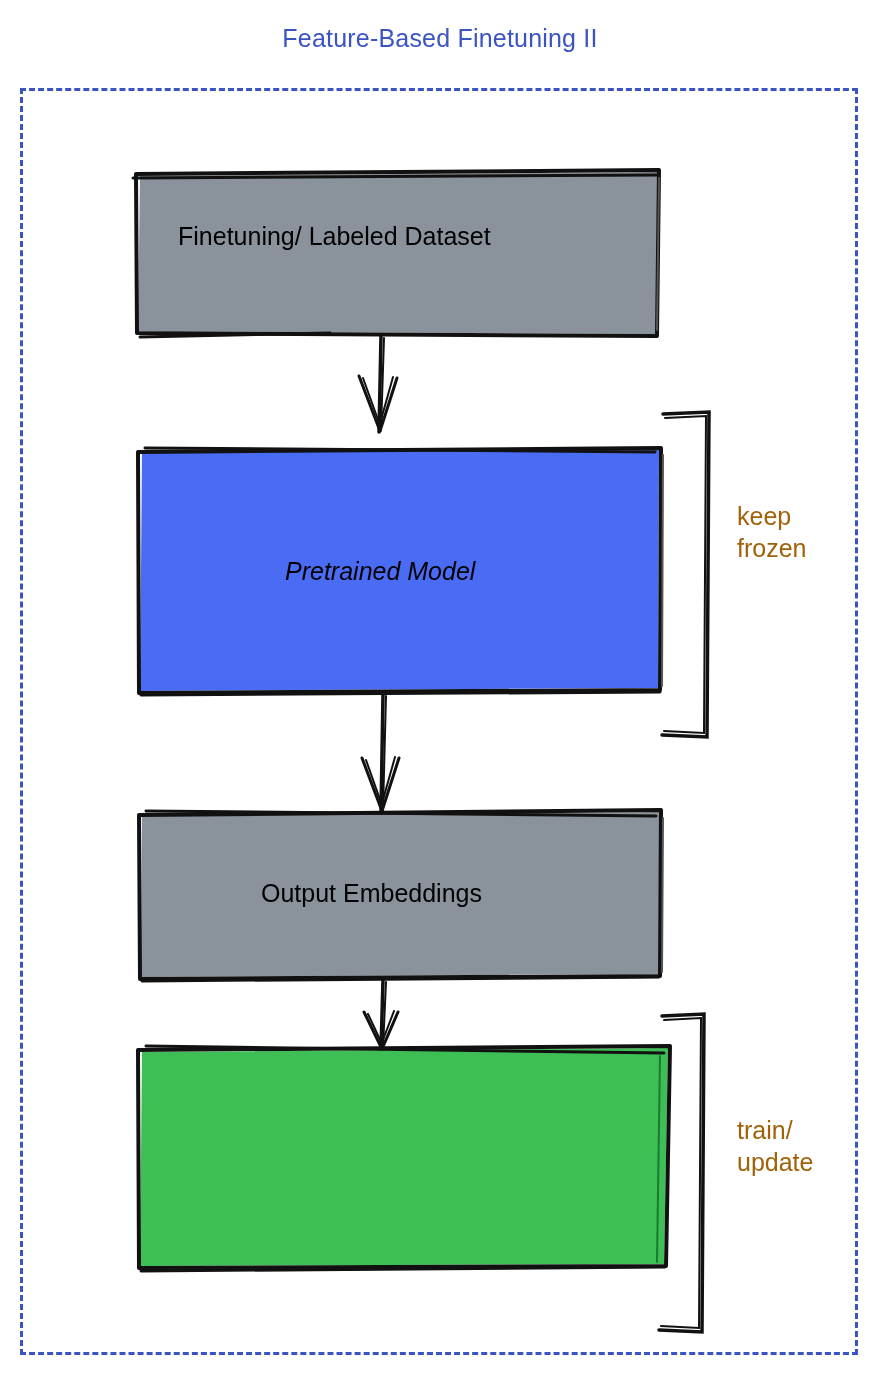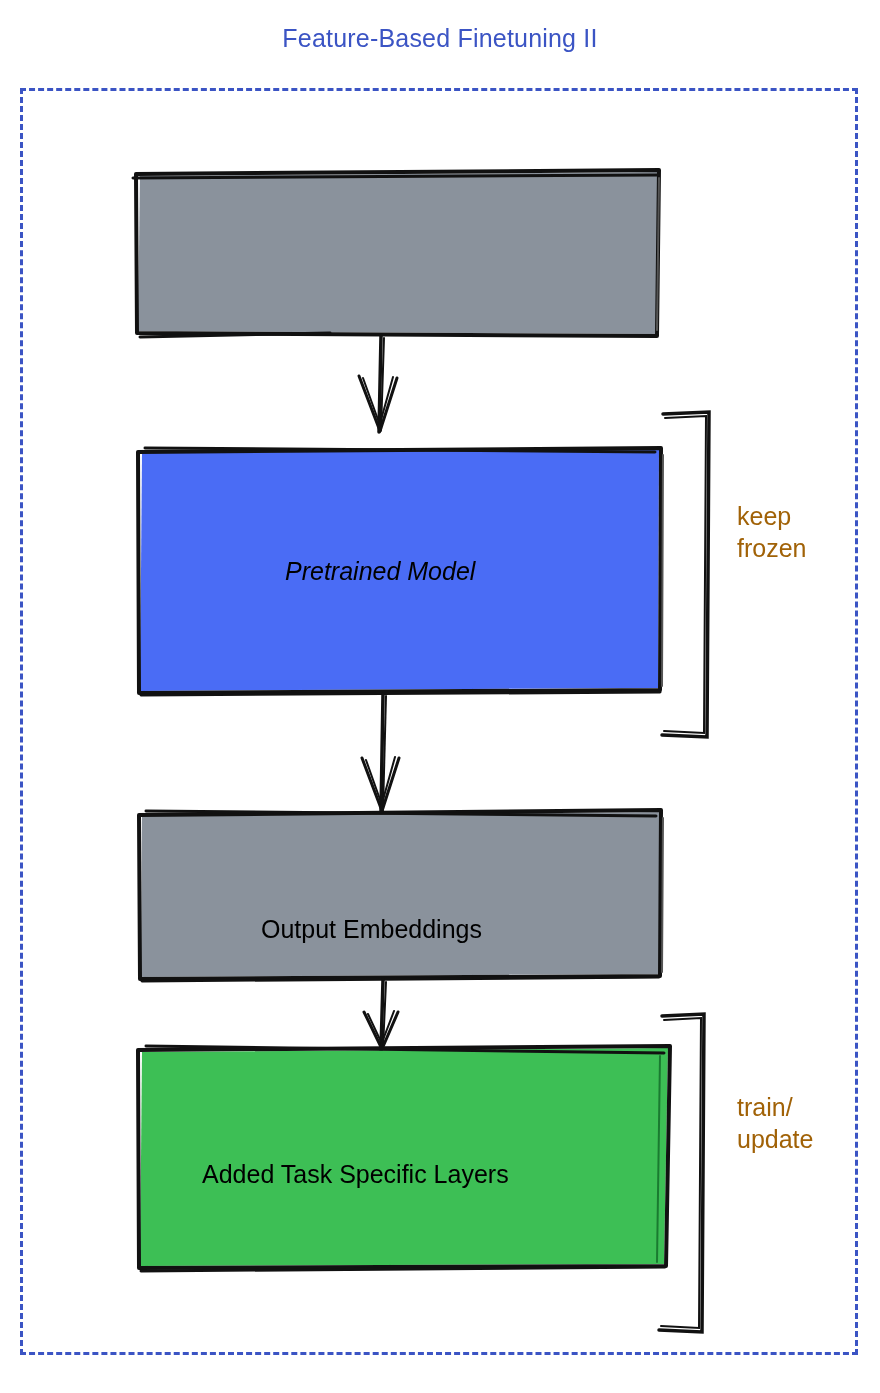--- a/index.html
+++ b/index.html
@@ -137,26 +137,26 @@
       <path d="M141,1271 L665,1267" fill="none" stroke="#111111" stroke-width="3" stroke-linecap="round"></path>
       <path d="M660,1056 L657,1262" fill="none" stroke="#1a7a30" stroke-width="2" stroke-linecap="round"></path>
     </g>
 
     <g>
       <path d="M662,1016 L704,1014 L702,1332 L659,1330" fill="none" stroke="#111111" stroke-width="3.5" stroke-linejoin="miter" stroke-linecap="round"></path>
       <path d="M664,1020 L701,1018 L699,1328 L661,1326" fill="none" stroke="#111111" stroke-width="2" stroke-linejoin="miter" stroke-linecap="round"></path>
     </g>
   </svg>
 
+  <div class="node-label" style="left:178px; top:222px;">Finetuning/ Labeled Dataset</div>
 
   <div class="node-label" style="left:285px; top:557px;font-style:italic;">Pretrained Model</div>
 
-  <div class="node-label" style="left:261px; top:879px;margin-top:36px;">Output Embeddings</div>
+  <div class="node-label" style="left:261px; top:879px;">Output Embeddings</div>
 
-  <div class="node-label" style="left:202px; top:1160px;">Added Task Specific Layers</div>
 
   <div class="side-label" style="left:737px; top:500px;">keep
 frozen</div>
 
-  <div class="side-label" style="left:737px; top:1091px;">train/
+  <div class="side-label" style="left:737px; top:1114px;">train/
 update</div>
 
 </div>
 
 </body></html>

